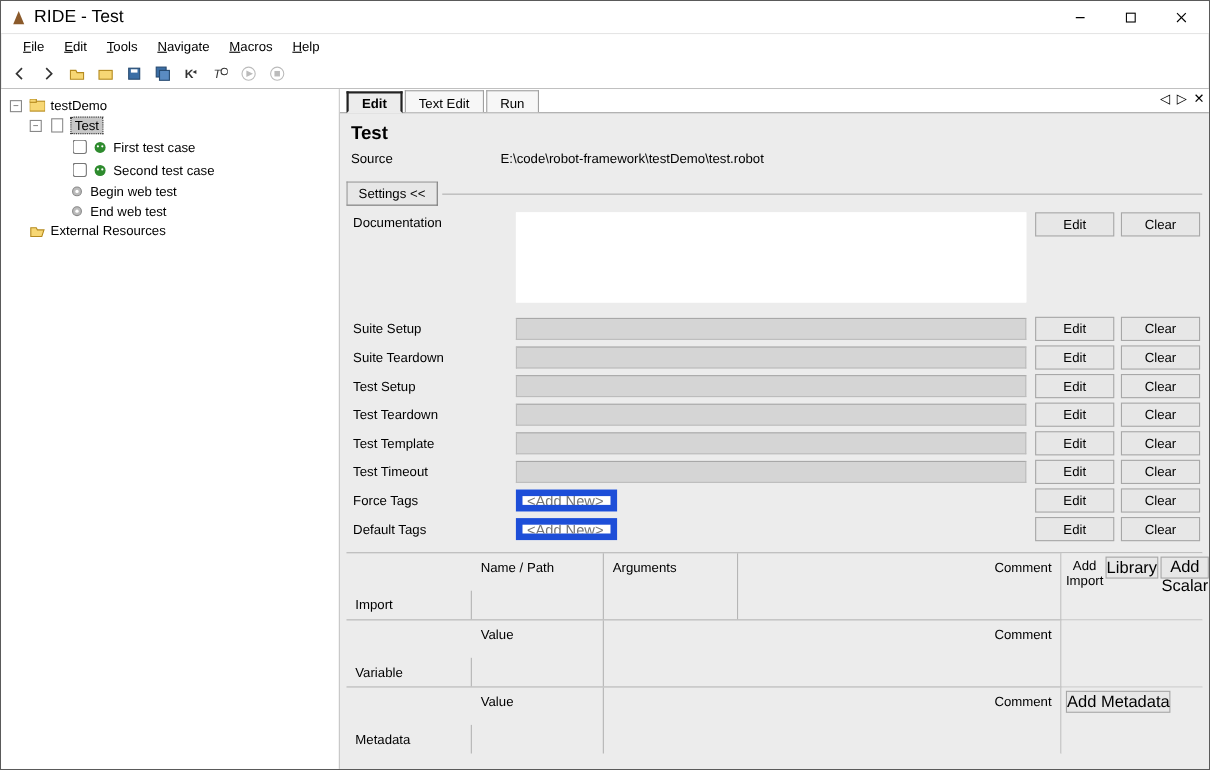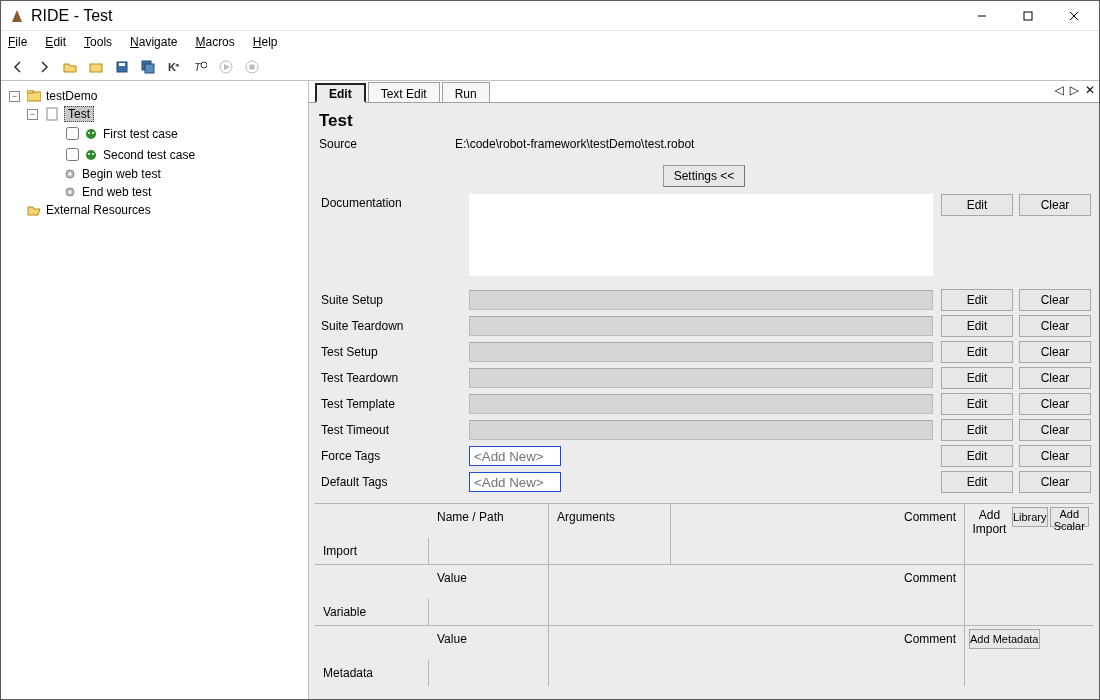--- a/index.html
+++ b/index.html
@@ -15,21 +15,21 @@
   .titlebar {
     height: 30px; display:flex; align-items:center;
     padding: 0 2px 0 8px; background:#fff; border-bottom:1px solid #e5e5e5;
   }
   .titlebar .appicon { width:16px;height:16px;margin-right:6px;
     display:inline-flex;align-items:center;justify-content:center;}
   .titlebar-title { flex:0 0 auto; font-size:16px; }
   .titlebar-spacer { flex:1; }
   .winbtn { width:46px;height:30px;display:flex;align-items:center;justify-content:center;font-size:12px;}
 
-  .menubar { height:22px; display:flex; align-items:center; padding: 0 7px; gap:18px; }
+  .menubar { height:22px; display:flex; align-items:center; padding: 0 20px; gap:18px; }
   .menubar span { cursor:default; }
   .menubar span u { text-decoration: underline; }
 
   .toolbar {
     height:28px; display:flex; align-items:center; gap:4px; padding:0 6px;
     border-bottom:1px solid #c0c0c0;
   }
   .tbtn { width:22px;height:22px;display:flex;align-items:center;justify-content:center;
     border:1px solid transparent; border-radius:2px;}
   .tbtn svg { display:block; }
@@ -60,29 +60,29 @@
     background:#ececec; position:relative; top:1px; z-index:2;}
   .tabs-right { position:absolute; right:4px; top:2px; display:flex; gap:6px; align-items:center;}
   .tabs-right span { font-size:12px; cursor:pointer; }
 
   .panel { flex:1; overflow:auto; padding:8px 6px; }
   .panel-title { font-size:17px; font-weight:bold; margin:0 0 6px 4px;}
   .source-row { display:flex; margin:0 0 14px 4px;align-items:flex-end; }
   .source-row .lbl { width:136px; }
   .settings-btn { background:#e7e7e7; border:1px solid #999; border-bottom-color:#777;
     border-right-color:#777; padding:3px 10px; font-size:12px; margin:0 0 0 0; }
-  .settings-bar { display:flex; align-items:center; margin-bottom:6px;flex-direction:column; }
+  .settings-bar { display:flex; align-items:center; margin-bottom:6px; }
   .settings-bar .line { flex:1; border-top:1px solid #b0b0b0; margin-left:4px; height:1px;}
   .form-area { padding:0 2px; }
   .frow { display:flex; align-items:center; margin-bottom:4px; }
   .frow .flabel { width:152px; padding-left:4px; }
   .frow .ffield { flex:1; margin-right:8px; }
   .finput { width:100%; height:20px; background:#d5d5d5; border:1px solid #bcbcbc;
     border-top-color:#a8a8a8; display:block;}
-  .tagbox { width:92px; height:20px; border:1px solid #1d4ed8; color:#999;
+  .tagbox { width:92px; height:20px; border:6px solid #1d4ed8; color:#999;
     background:#fff; padding:2px 4px; }
   .btn { width:72px; height:22px; background:#e7e7e7; border:1px solid #a7a7a7;
     font-size:12px; text-align:center; padding:0;}
   .btncol { display:flex; gap:6px; }
   .docrow { display:flex; margin-bottom:10px; }
   .docrow .flabel { width:152px; padding:2px 0 0 4px; }
   .docrow .docarea-wrap { flex:1; margin-right:8px; }
   .doc-textarea { width:100%; height:82px; resize:none; border:1px solid #fff;
     background:#fff; font:inherit;}
 
@@ -90,21 +90,21 @@
   .grid-section { display:flex; border-top:1px solid #b5b5b5; min-height:34px; }
   .grid-left { flex:1; display:flex; }
   .gcol { border-right:1px solid #b5b5b5; padding:6px 8px; font-size:12px;}
   .c-import { width:114px;margin-top:34px; }
   .c-name { width:120px; }
   .c-args { width:122px; }
   .c-comment { flex:1;text-align:right; }
   .grid-right { width:128px; padding:3px 4px; display:flex; flex-direction:row; gap:2px;
     background:#ececec;}
   .grid-right .wbtn { height:20px; background:#e7e7e7; border:1px solid #a7a7a7;
-    font-size:11px; text-align:center; padding:0;}
+    font-size:15px; text-align:center; padding:0;}
   .add-import-lbl { text-align:center; font-size:12px; padding:1px 0 2px;}
 </style>
 </head>
 <body>
 
 <div class="titlebar">
   <span class="appicon">
     <svg width="14" height="14" viewBox="0 0 14 14">
         <polygon points="7,1 12,13 2,13" fill="#8b5a2b"></polygon>
       </svg>

